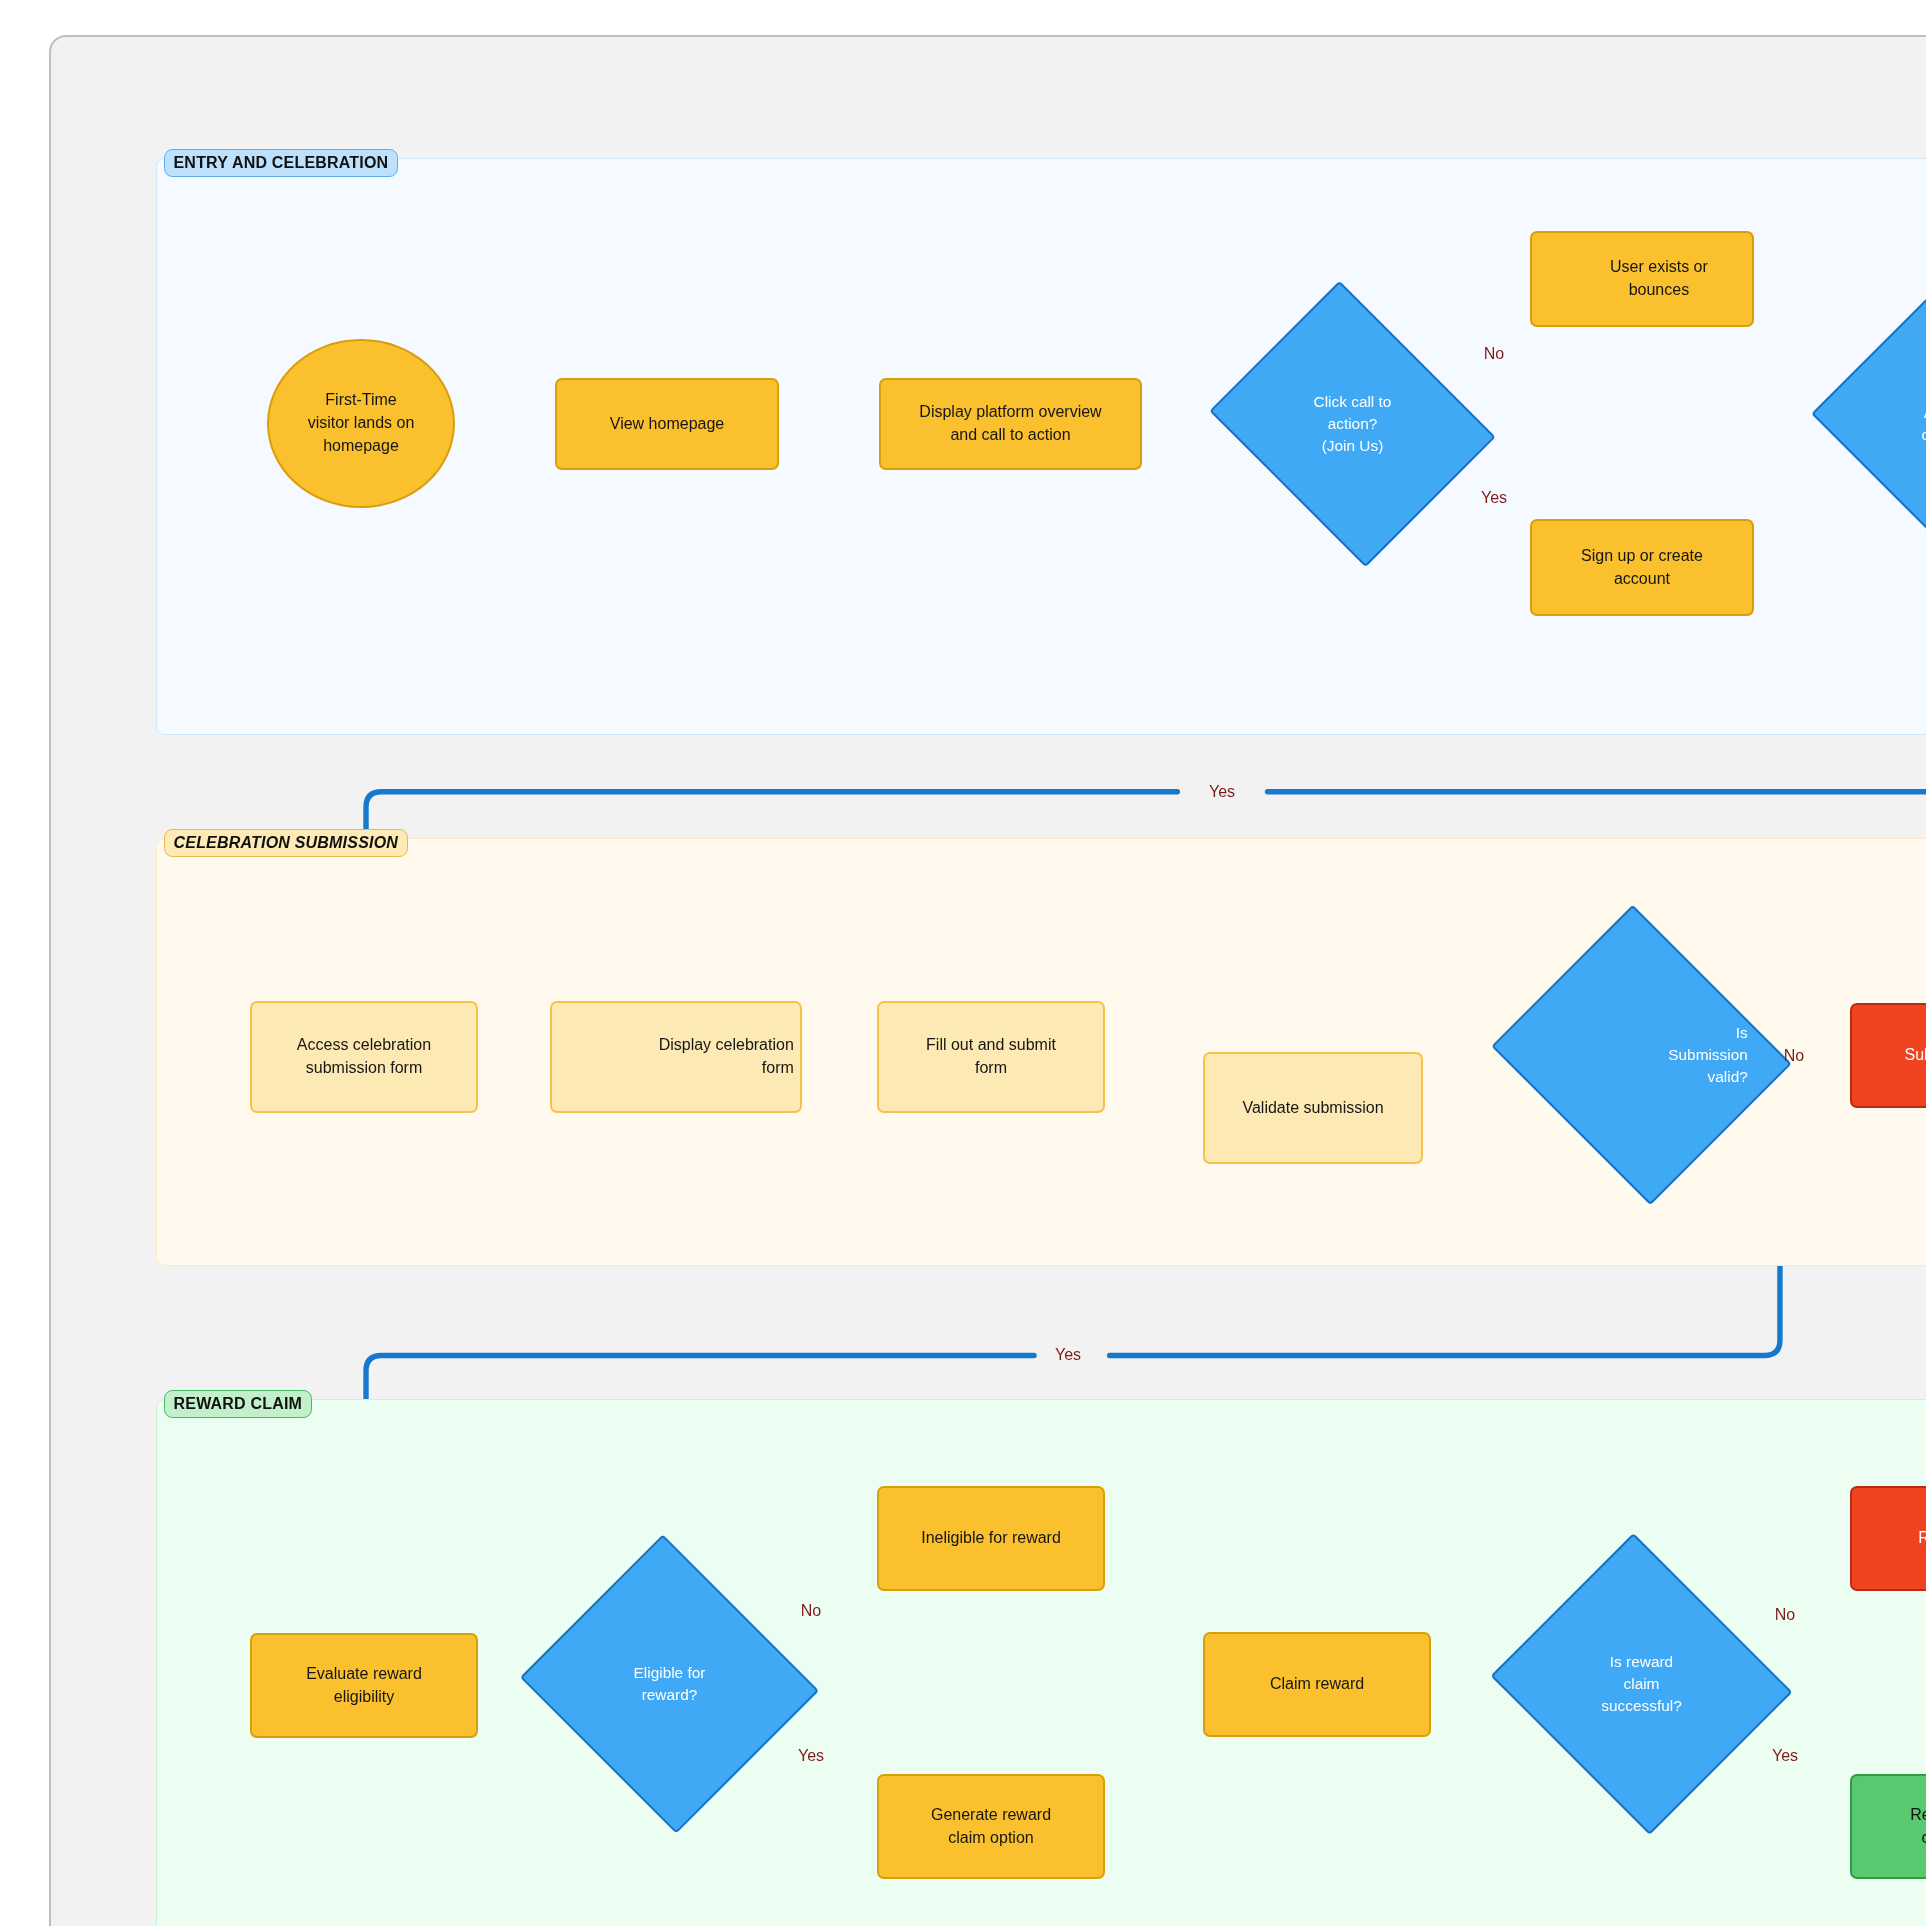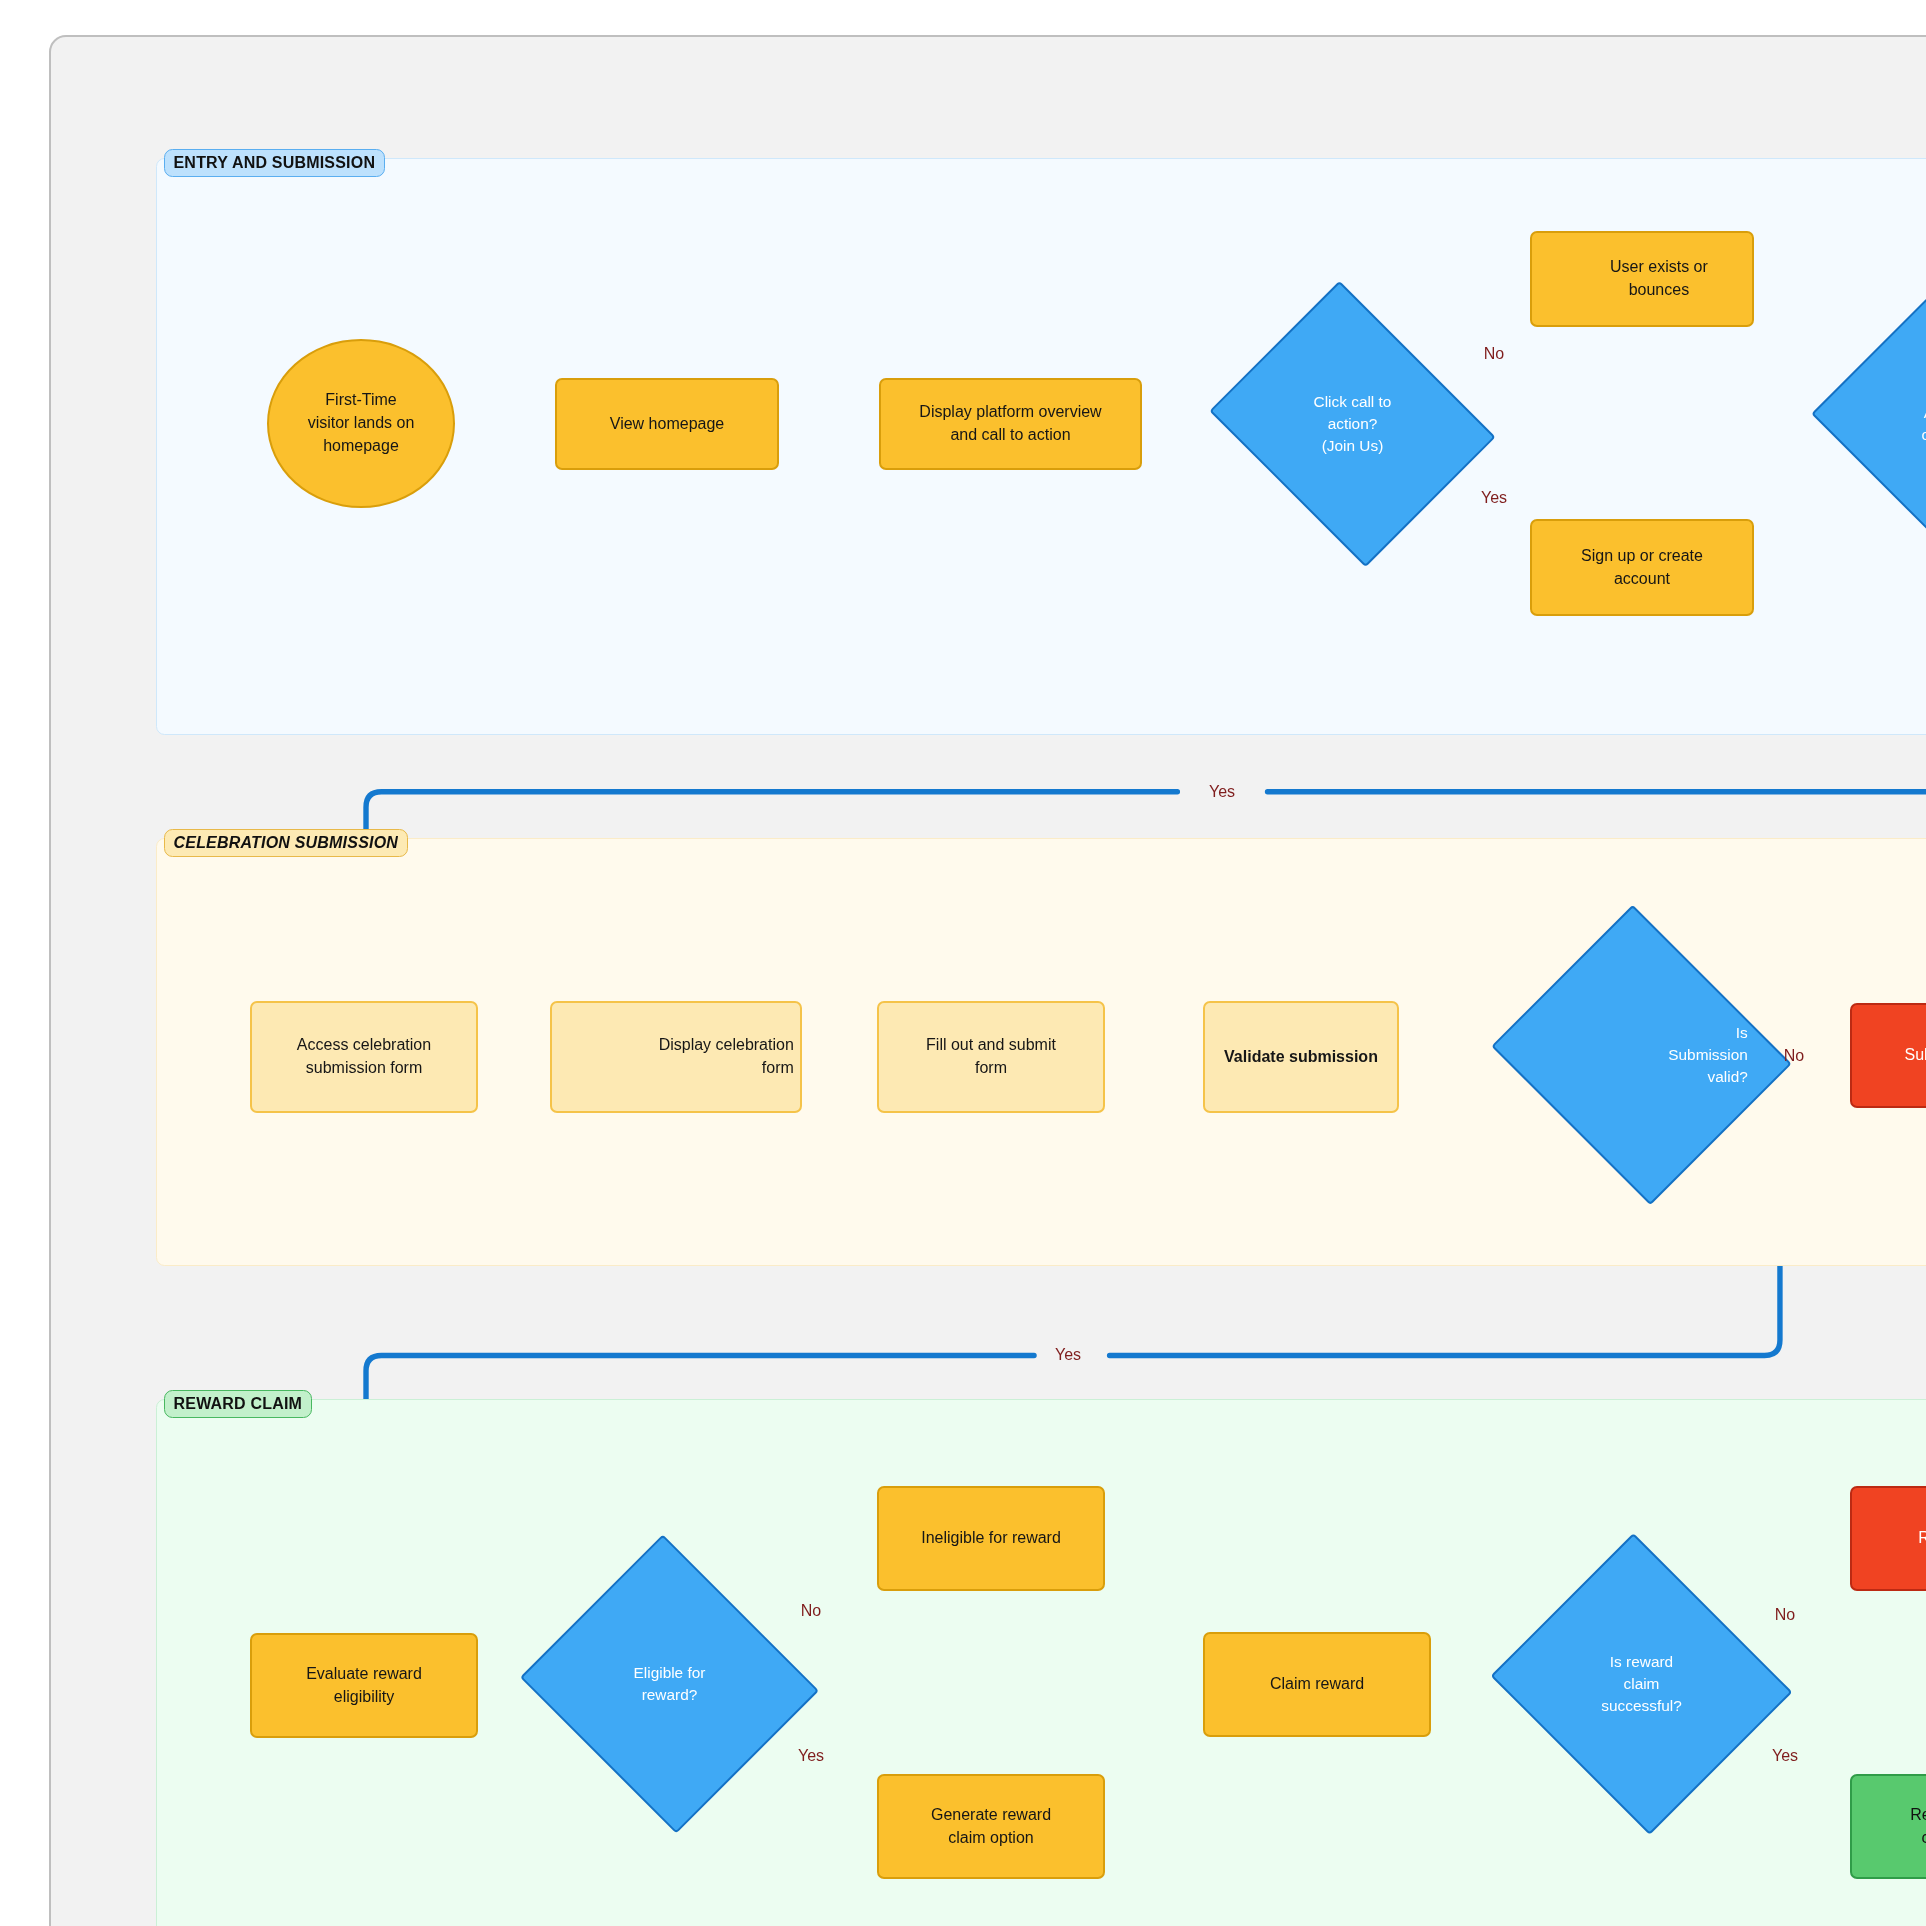--- a/index.html
+++ b/index.html
@@ -209,21 +209,21 @@
 
       <path d="M4790,3995 L3448,3995 Q3408,3995 3408,4035 L3408,4140" stroke="#c22d18" stroke-width="14" marker-start="url(#ah-red)" marker-end="url(#ah-red)"></path>
 
       <path d="M4554,4372 L4594,4372 Q4634,4372 4634,4332 L4634,4035 Q4634,4000 4669,4000 L4680,4000" stroke="#1479cf" stroke-width="14"></path>
 
       <path d="M4554,4372 L4594,4372 Q4634,4372 4634,4412 L4634,4710 Q4634,4745 4669,4745 L4740,4745" stroke="#1479cf" stroke-width="14" marker-end="url(#ah-blue)"></path>
     </g>
   </svg>
 
   <div class="section" id="sec-entry">
-    <div class="section-label">ENTRY AND SUBMISSION</div>
+    <div class="section-label">ENTRY AND CELEBRATION</div>
   </div>
 
   <div class="node n-start" style="left:267px; top:339px; width:188px; height:169px;">
     <span class="lbl">First-Time
 visitor lands on
 homepage</span>
   </div>
 
   <div class="node n-process" style="left:555px; top:378px; width:224px; height:92px;">
     <span class="lbl">View homepage</span>
@@ -274,21 +274,21 @@
   <div class="node n-process-soft" style="left:550px; top:1001px; width:252px; height:112px;text-align:right;">
     <span class="lbl">Display celebration
 form</span>
   </div>
 
   <div class="node n-process-soft" style="left:877px; top:1001px; width:228px; height:112px;">
     <span class="lbl">Fill out and submit
 form</span>
   </div>
 
-  <div class="node n-process-soft" style="left:1203px; top:1001px; width:196px; height:112px;font-weight:bold;">
+  <div class="node n-process-soft" style="left:1203px; top:1052px; width:220px; height:112px;">
     <span class="lbl">Validate submission</span>
   </div>
 
   <div class="node n-decision" style="left:1529px; top:955px; width:225px; height:200px;text-align:right;">
     <div class="diamond-bg"></div>
     <span class="lbl">Is
 Submission
 valid?</span>
   </div>
 

